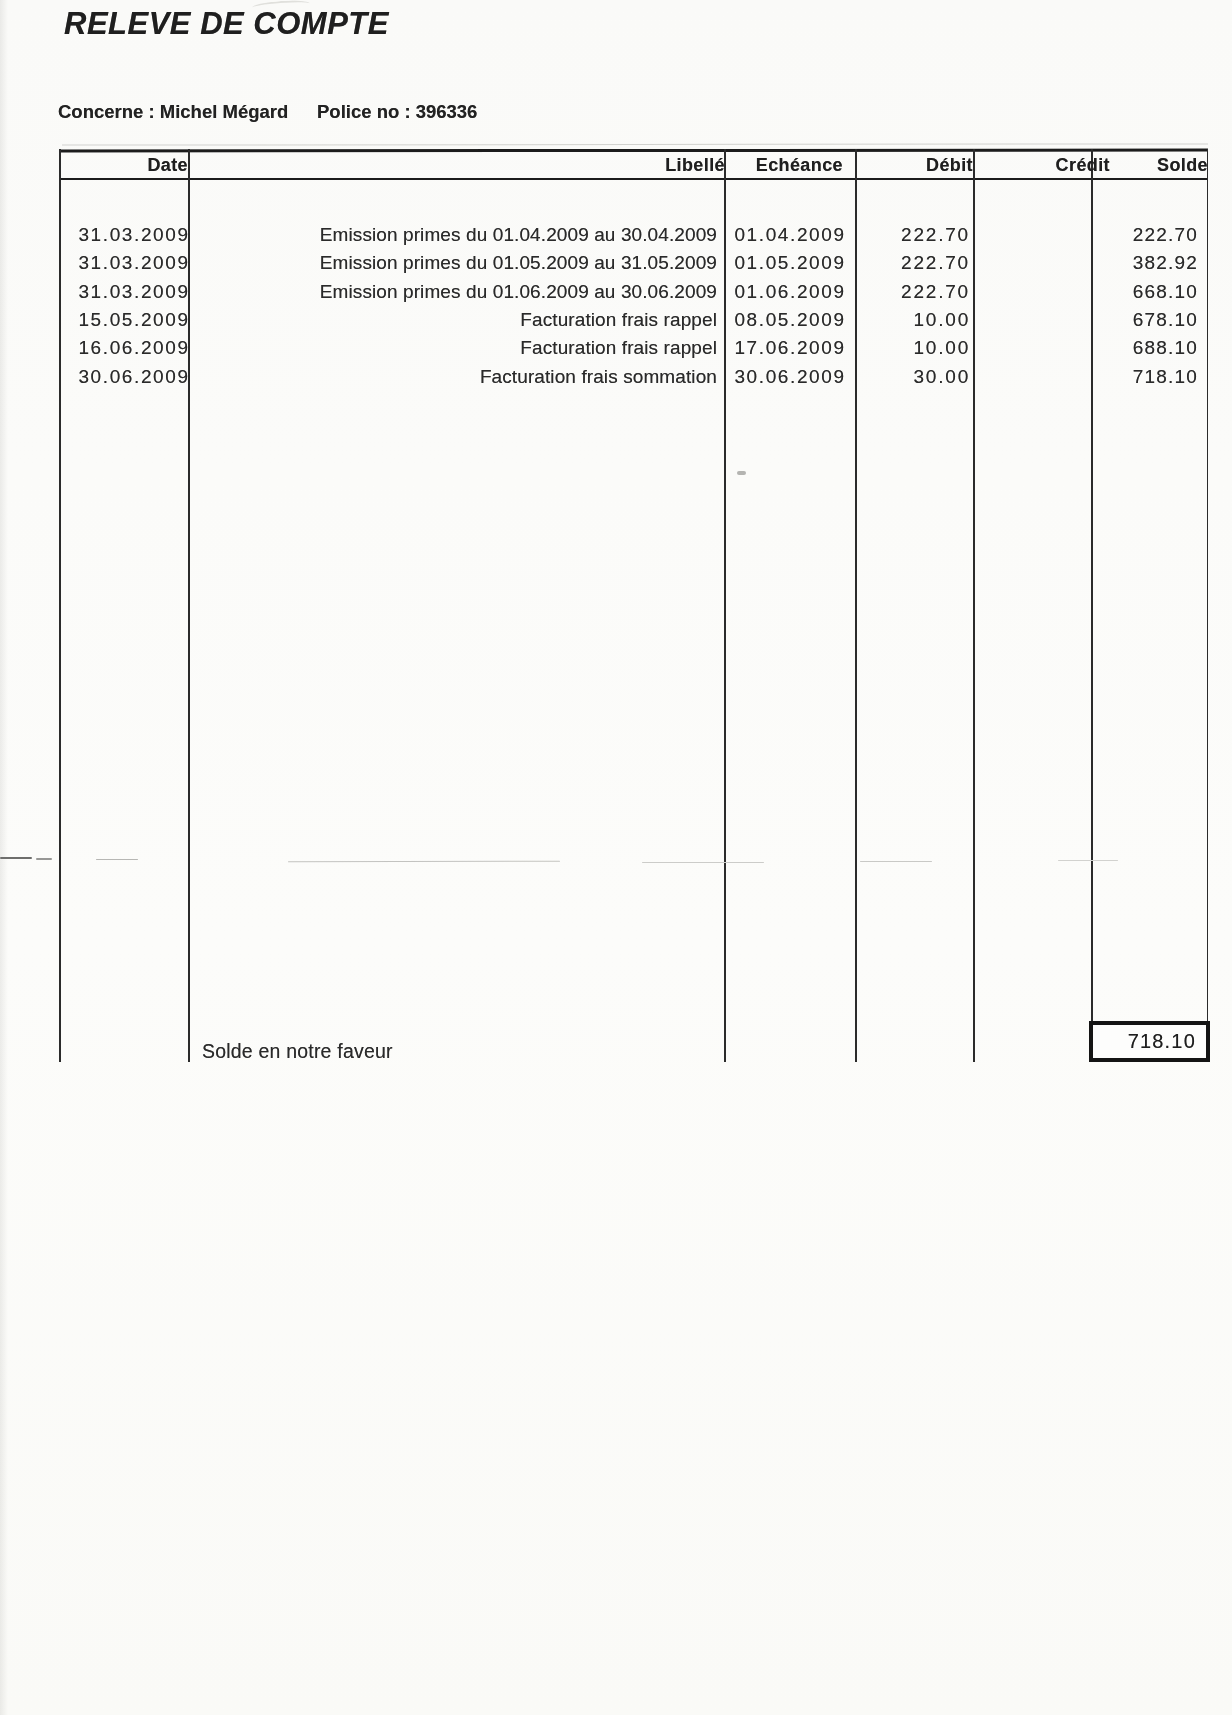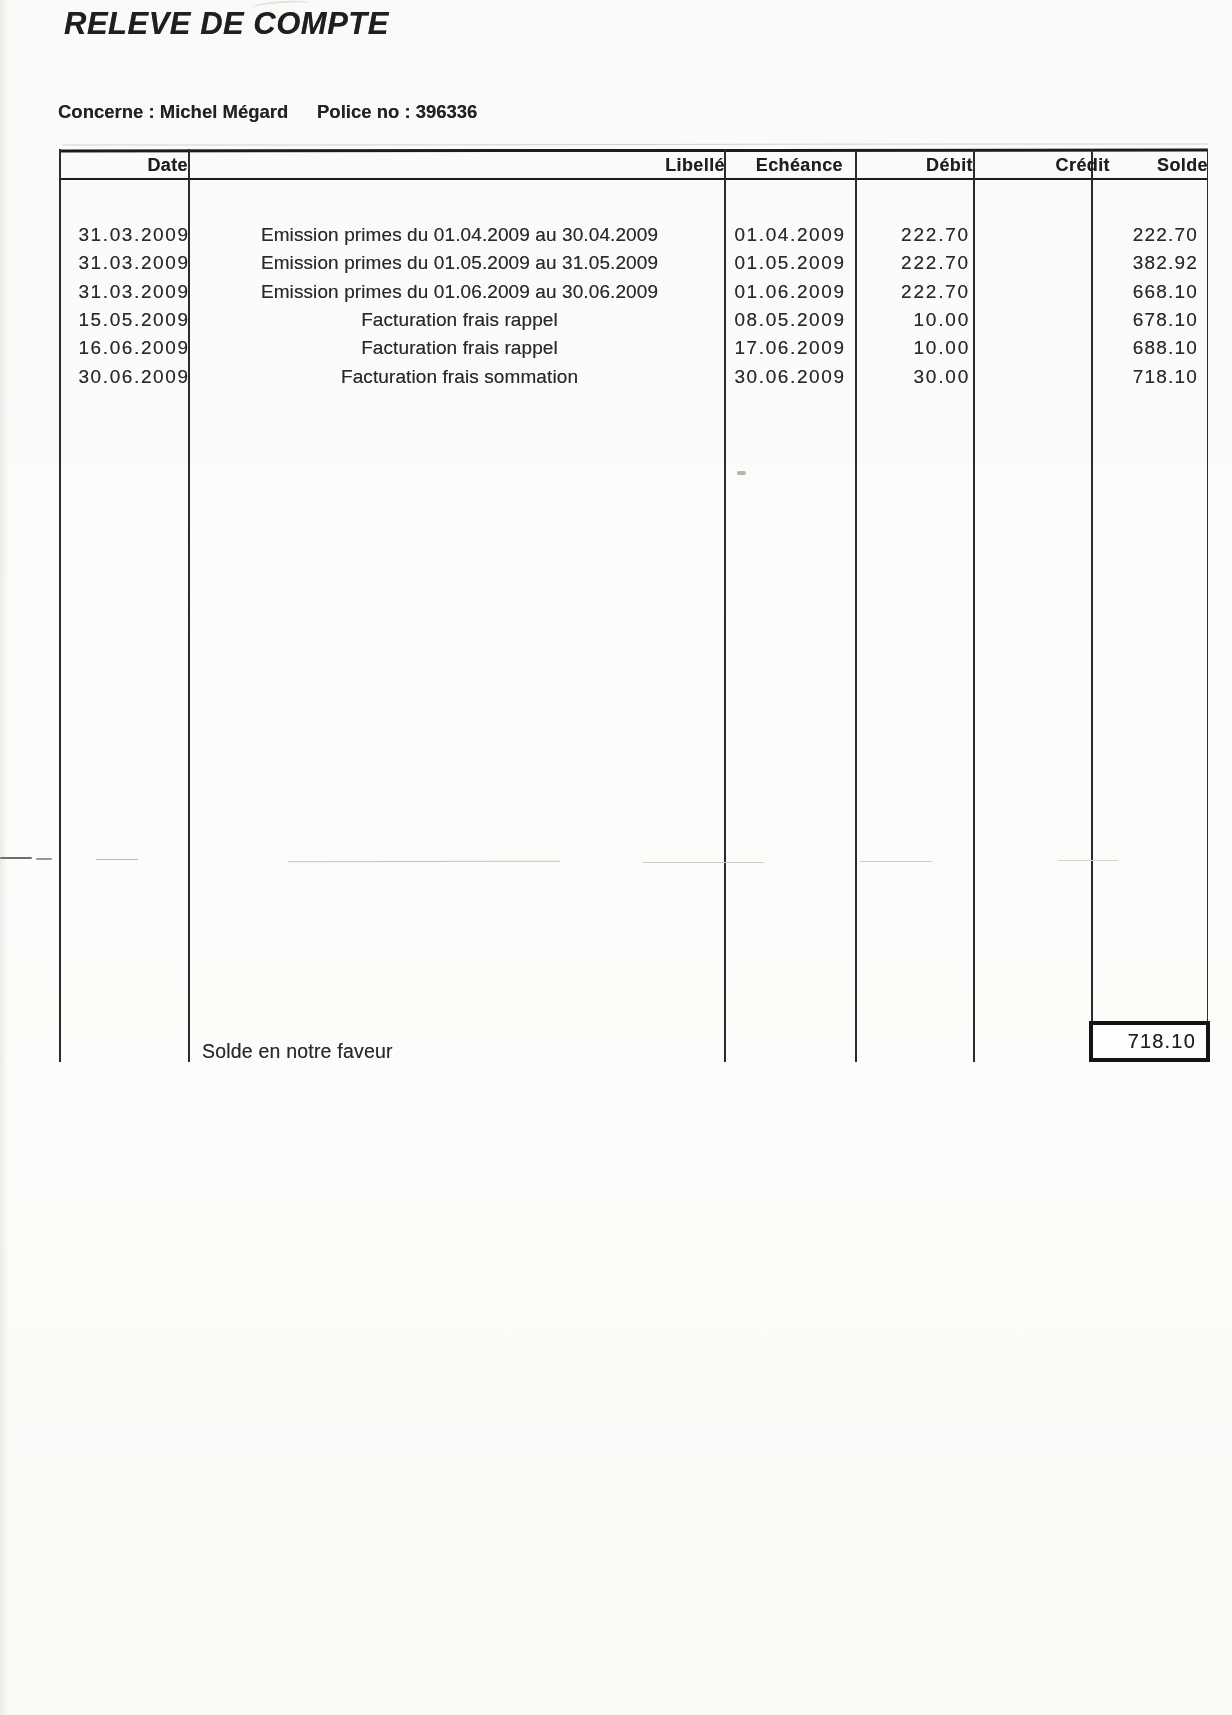--- a/index.html
+++ b/index.html
@@ -34,21 +34,21 @@
 
   .th{
     position:absolute;top:155px;height:20px;line-height:20px;
     font-size:18px;font-weight:bold;
     letter-spacing:.4px;color:#1f1f1f;
   }
   .rows{position:absolute;left:0;top:221px;width:1232px;}
   .row{position:relative;height:28.35px;line-height:28.35px;font-size:19px;color:#2a2a2a;}
   .cell{position:absolute;top:0;height:100%;white-space:nowrap;}
   .c-date{left:60px;width:148px;text-align:center;letter-spacing:1.6px;}
-  .c-lib {left:202px;width:515px;text-align:center;letter-spacing:.1px;}
+  .c-lib {left:202px;width:515px;text-align:right;letter-spacing:.1px;}
   .c-ech {left:725px;width:130px;text-align:center;letter-spacing:1.6px;}
   .c-deb {left:855px;width:115px;text-align:right;letter-spacing:1.8px;}
   .c-cred{left:973px;width:112px;text-align:right;letter-spacing:1.8px;}
   .c-sol {left:1091px;width:107px;text-align:right;letter-spacing:1.2px;}
 
   .footer-label{
     position:absolute;left:202px;top:1041px;height:20px;line-height:20px;
     font-size:19.5px;color:#2a2a2a;letter-spacing:.2px;white-space:nowrap;
   }
   .total-box{

